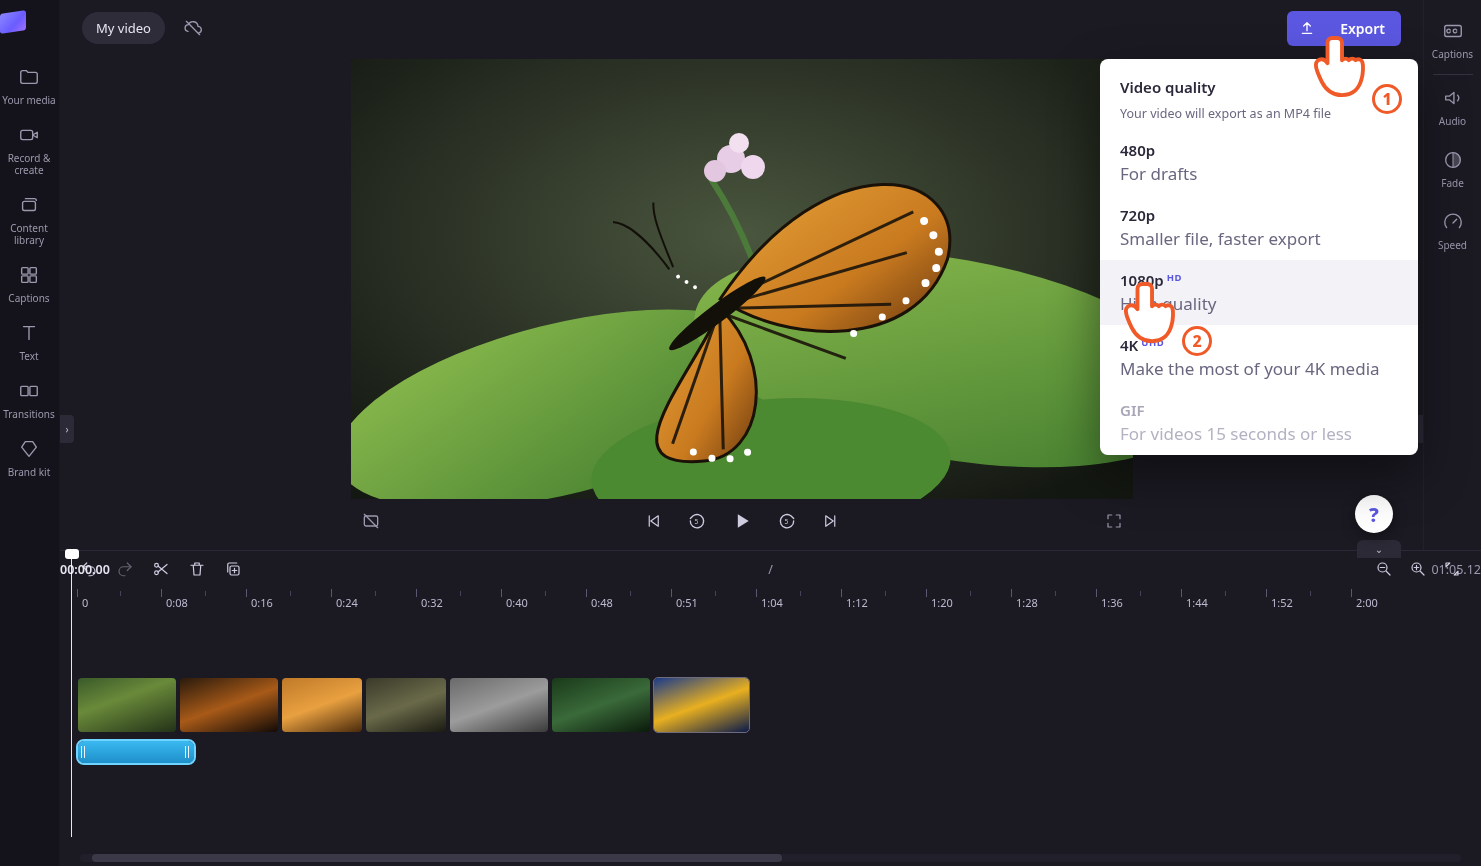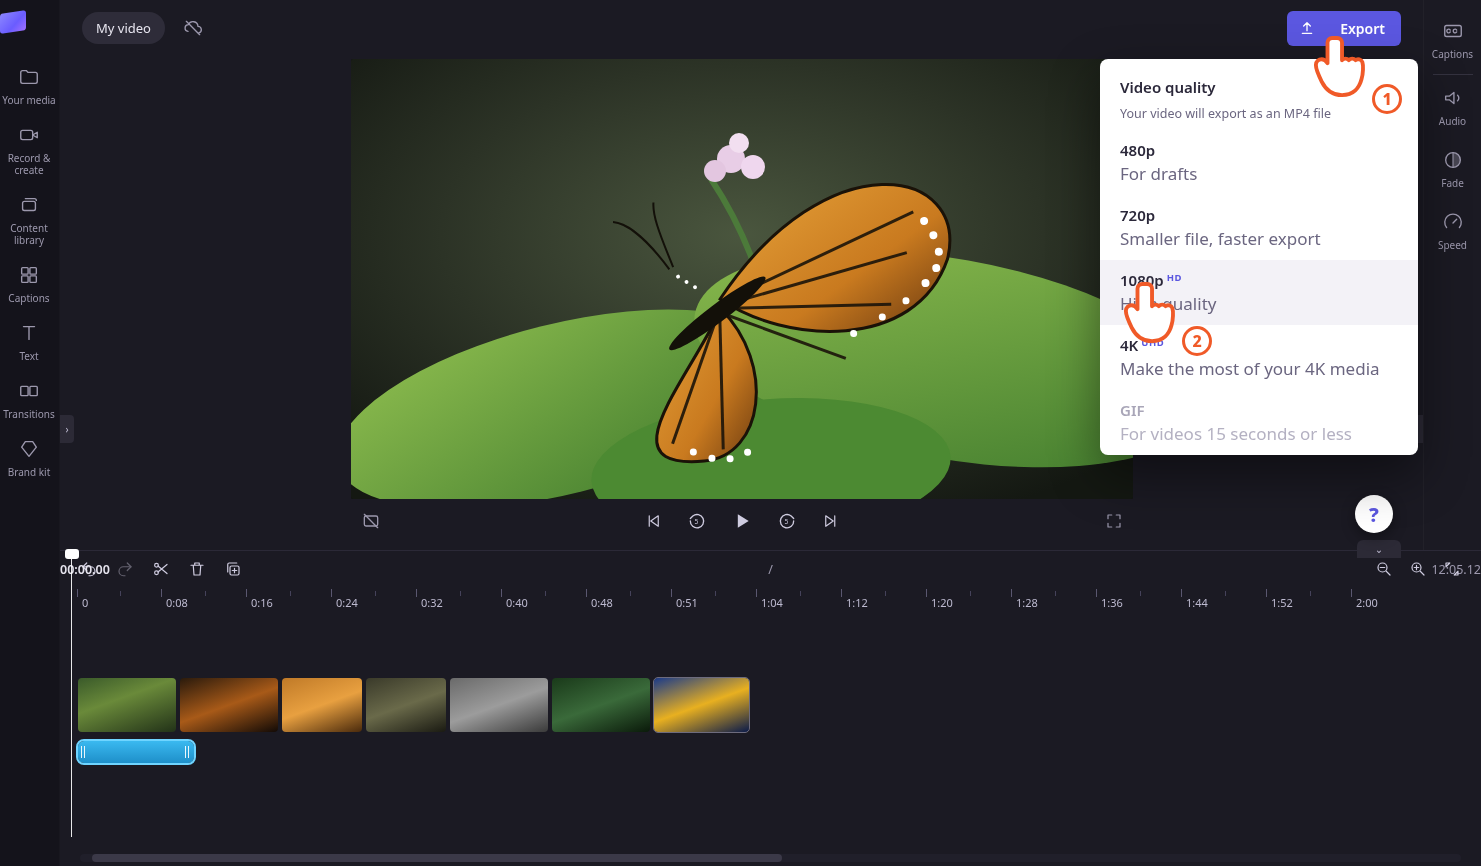--- a/index.html
+++ b/index.html
@@ -397,21 +397,21 @@
         <svg width="18" height="18" viewBox="0 0 24 24" class="ico">
           <rect x="8" y="8" width="12" height="12" rx="2"></rect>
           <path d="M5 16V6a2 2 0 0 1 2-2h10"></path>
           <path d="m14 11v6m-3-3h6"></path>
         </svg>
       </span>
 
     <div class="timecode">
       <b>00:00.00</b>
       <span>/</span>
-      <span>12:05.12</span>
+      <span>01:05.12</span>
     </div>
 
     <div class="right">
       <span class="pc-btn">
           <svg width="18" height="18" viewBox="0 0 24 24" class="ico">
             <circle cx="10" cy="10" r="6"></circle>
             <path d="m15 15 5 5M7 10h6"></path>
           </svg>
         </span>
       <span class="pc-btn">

